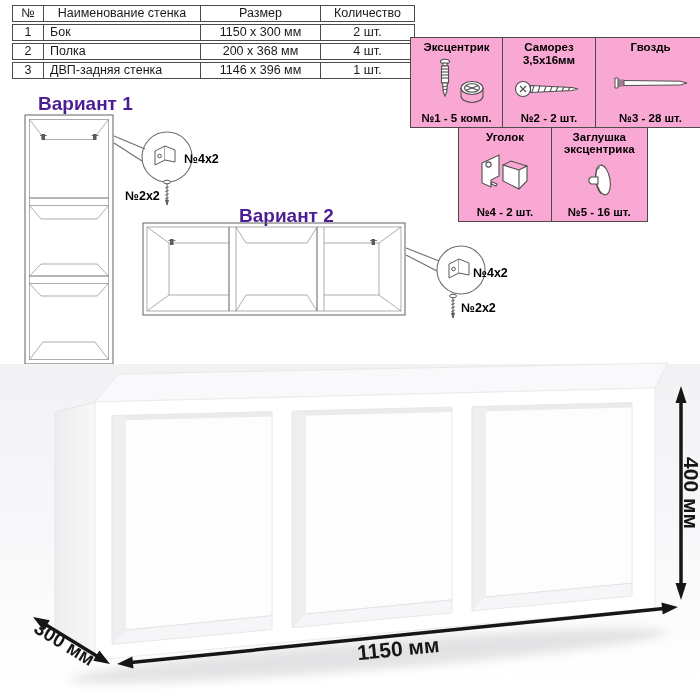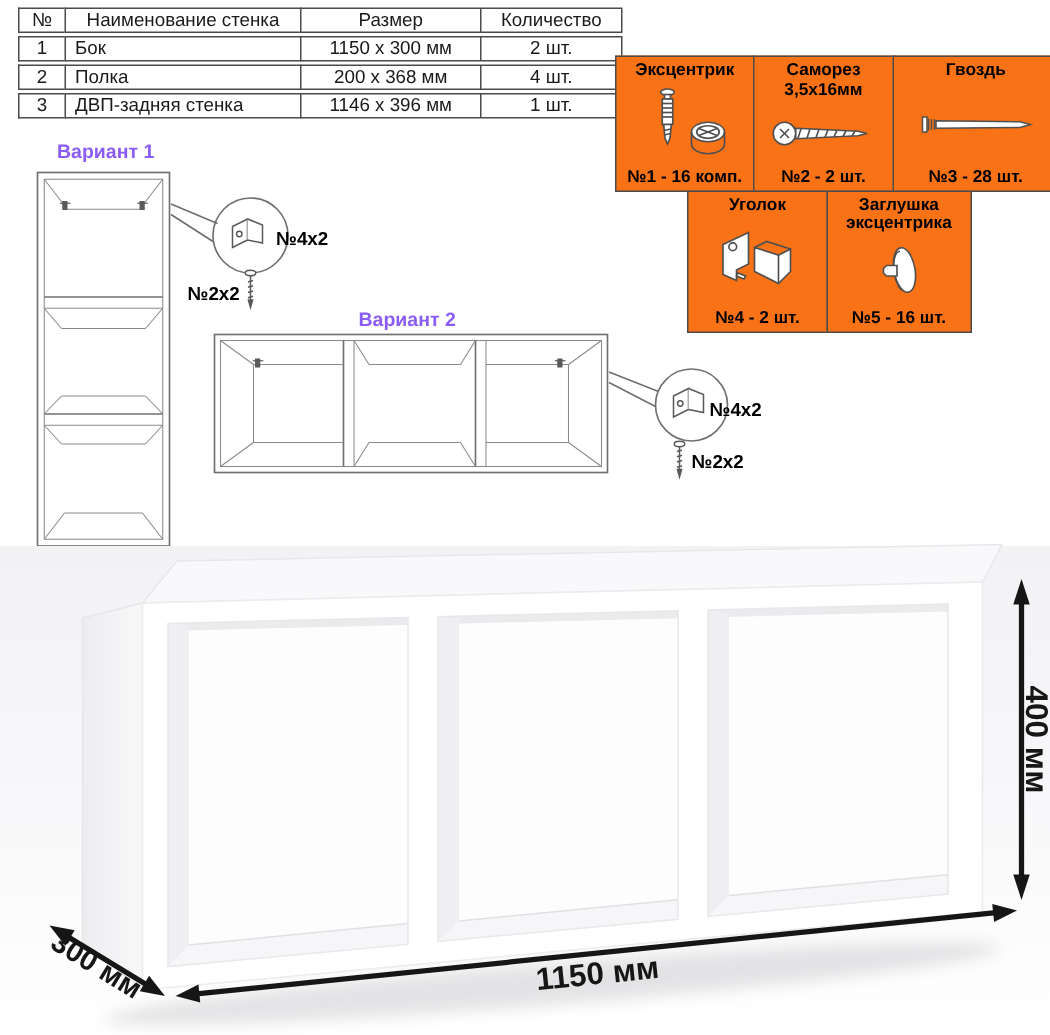--- a/index.html
+++ b/index.html
@@ -19,29 +19,29 @@
     border-top:1.5px solid #4b4b4b;border-bottom:1.5px solid #4b4b4b;
     border-left:1.5px solid #4b4b4b;
     height:15px;line-height:15px;padding:0 4px;background:#fff;
     text-align:center;white-space:nowrap;overflow:hidden;
   }
   .parts-table td:last-child{border-right:1.5px solid #4b4b4b;}
   .parts-table td.name{text-align:left;padding-left:6px;}
   .col-num{width:22px;} .col-name{width:148px;} .col-size{width:111px;} .col-qty{width:85px;}
   
   .hw{
-    position:absolute;border:1.5px solid #4b4b4b;background:#f97316;
+    position:absolute;border:1.5px solid #4b4b4b;background:#f9a8d4;
     display:flex;flex-direction:column;align-items:center;text-align:center;
     box-sizing:border-box;
   }
   .hw-title{font-weight:bold;font-size:11.5px;line-height:1.12;margin-top:3px;color:#000;}
   .hw-icon{flex:1;display:flex;align-items:center;justify-content:center;width:100%;}
   .hw-count{font-weight:bold;font-size:11.5px;margin-bottom:3px;color:#000;}
   
-  .vlabel{position:absolute;font-weight:bold;font-size:13px;color:#8b5cf6;white-space:nowrap;}
+  .vlabel{position:absolute;font-weight:bold;font-size:19px;color:#4c1d95;white-space:nowrap;}
   .abs{position:absolute;}
   svg{display:block;}
   svg text{font-family:"Liberation Sans",sans-serif;}
   .lineart{stroke:#6f6f6f;fill:none;stroke-width:1.1;}
   .thin{stroke:#8a8a8a;stroke-width:0.7;fill:none;}
   .callout-text{font-weight:bold;font-size:12.5px;fill:#000;}
   .dim-text{font-weight:bold;fill:#161616;}
 </style>
 </head>
 <body>
@@ -91,21 +91,21 @@
         <line x1="18.5" y1="29" x2="23.2" y2="28"></line>
           <line x1="18.8" y1="32" x2="23" y2="31"></line>
         <ellipse cx="48" cy="30" rx="11" ry="6.5"></ellipse>
         <path d="M37,30 v8 a11,6.5 0 0 0 22,0 v-8" fill="none"></path>
         <ellipse cx="48" cy="30" rx="7.5" ry="4.2" fill="none"></ellipse>
         <line x1="41.5" y1="27.5" x2="54.5" y2="32.5"></line>
           <line x1="41.5" y1="32.5" x2="54.5" y2="27.5"></line>
       </g>
     </svg>
   </div>
-  <div class="hw-count">№1 - 16 комп.</div>
+  <div class="hw-count">№1 - 5 комп.</div>
 </div>
 
 <div class="hw" style="left:501.5px;top:37px;width:95px;height:91px;">
   <div class="hw-title">
     <div>Саморез</div>
     <div>3,5х16мм</div>
   </div>
   <div class="hw-icon">
     <svg width="70" height="30" viewBox="0 0 70 30">
       <g stroke="#4f4f4f" stroke-width="1.1" fill="#fff">

